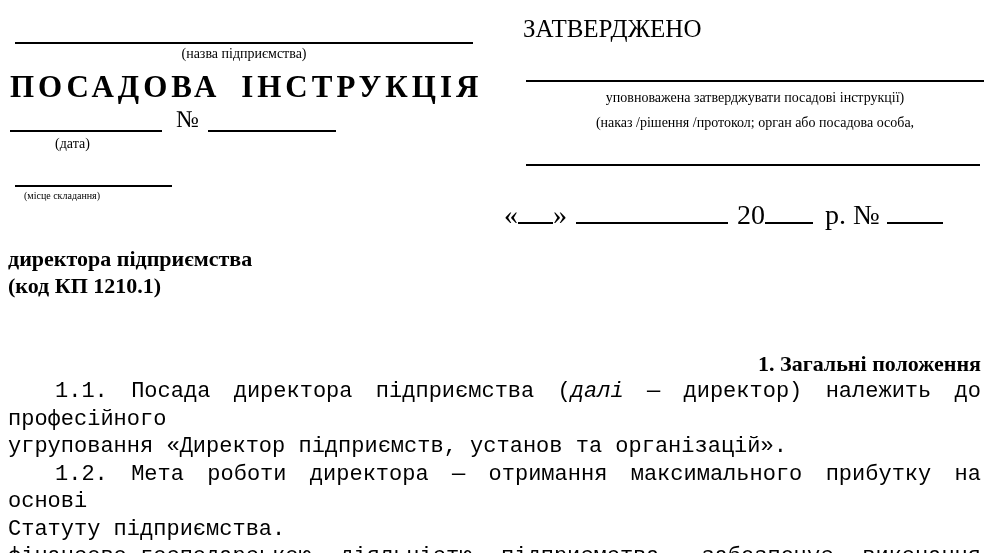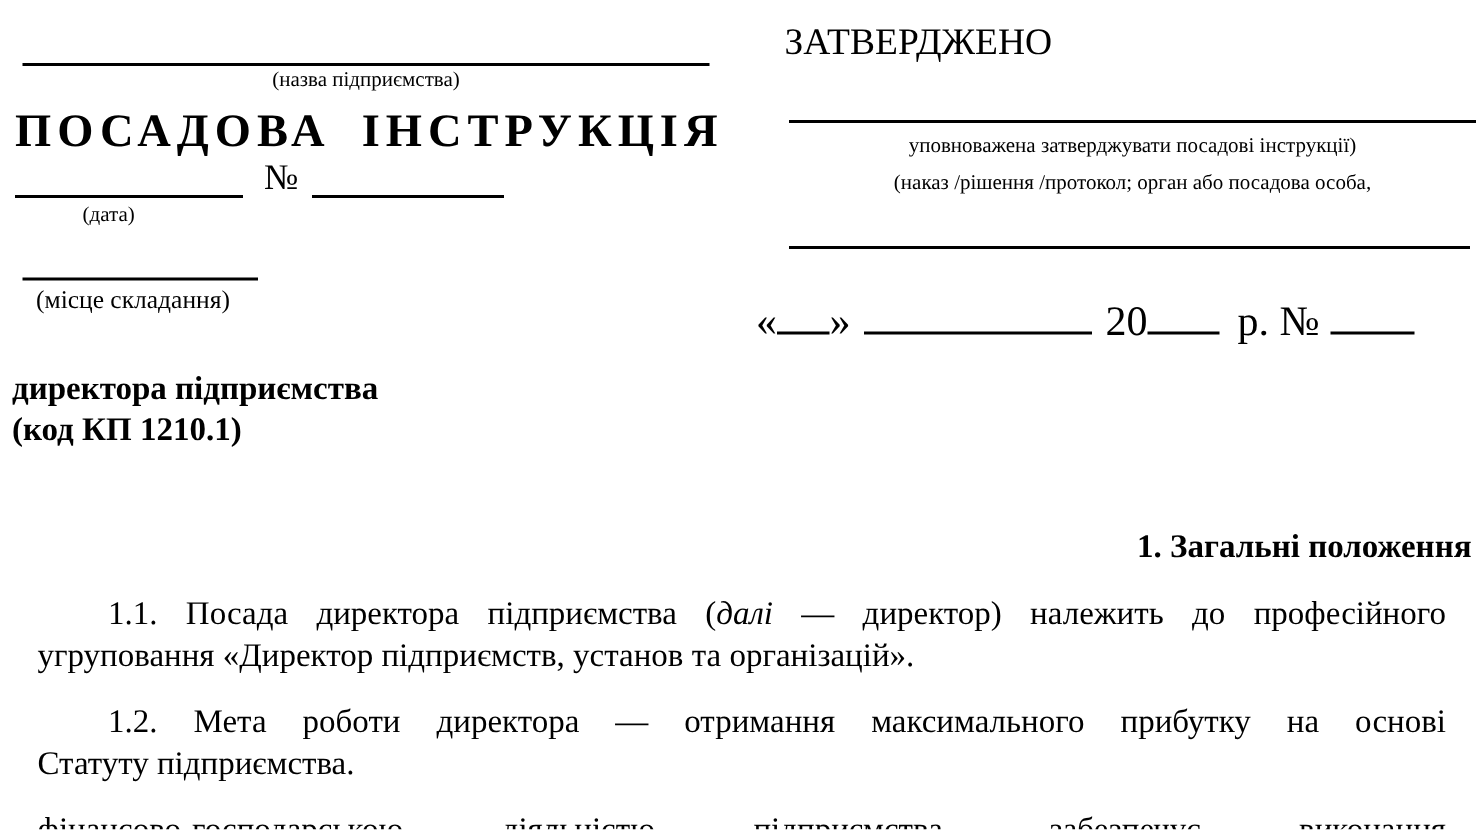--- a/index.html
+++ b/index.html
@@ -23,40 +23,40 @@
     letter-spacing: 4px; word-spacing: 9px;
     white-space: nowrap; line-height: 36px;
   }
   .num-row { left: 10px; top: 106px; white-space: nowrap; }
   .num-row .blank { display: inline-block; height: 24px; border-bottom: 2px solid #000; vertical-align: bottom; }
   .date-blank-w { width: 152px; }
   .number-blank-w { width: 128px; margin-left: 9px; }
   .num-sign { font-size: 24px; line-height: 26px; margin-left: 14px; vertical-align: bottom; display: inline-block; }
   .date-label { left: 55px; top: 136px; font-size: 14px; }
   .place-blank { left: 15px; top: 160px; width: 157px; height: 25px; border-bottom: 2px solid #000; }
-  .place-label { left: 24px; top: 190px; font-size: 17px; }
+  .place-label { left: 24px; top: 190px; font-size: 10px; }
   .position-title { left: 8px; top: 245px; font-size: 22px; font-weight: bold; line-height: 27px; }
 
   
   .approved-title { left: 523px; top: 14px; font-size: 25px; line-height: 30px; }
   .rule1 { left: 526px; top: 50px; width: 458px; height: 30px; border-bottom: 2px solid #000; }
   .approval-caption { left: 526px; top: 85px; width: 458px; text-align: center; font-size: 14px; line-height: 25px; }
   .rule2 { left: 526px; top: 140px; width: 454px; height: 24px; border-bottom: 2px solid #000; }
   .date-row { left: 504px; top: 200px; font-size: 28px; line-height: 30px; white-space: nowrap; }
   .date-row .ub { display: inline-block; border-bottom: 2px solid #000; height: 1px; }
   .w35 { width: 35px; }
   .w152 { width: 152px; margin-left: 9px; margin-right: 9px; }
   .w48 { width: 48px; }
   .w56 { width: 56px; margin-left: 7px; }
   .yr-suffix { margin-left: 12px; }
 
   
   .body-block { left: 8px; top: 350px; width: 973px; }
   .section-heading { text-align: right; font-weight: bold; font-size: 22px; line-height: 28px; }
-  .para { margin: 17px; }
+  .para { margin: 0; font-family: Liberation Mono, monospace; }
   .ln { font-size: 22px; line-height: 27.5px; }
   .just { text-align: justify; text-align-last: justify; }
   .ind { text-indent: 47px; }
   .it { font-style: italic; }
 </style>
 </head>
 <body>
 
 <div class="page">
 

